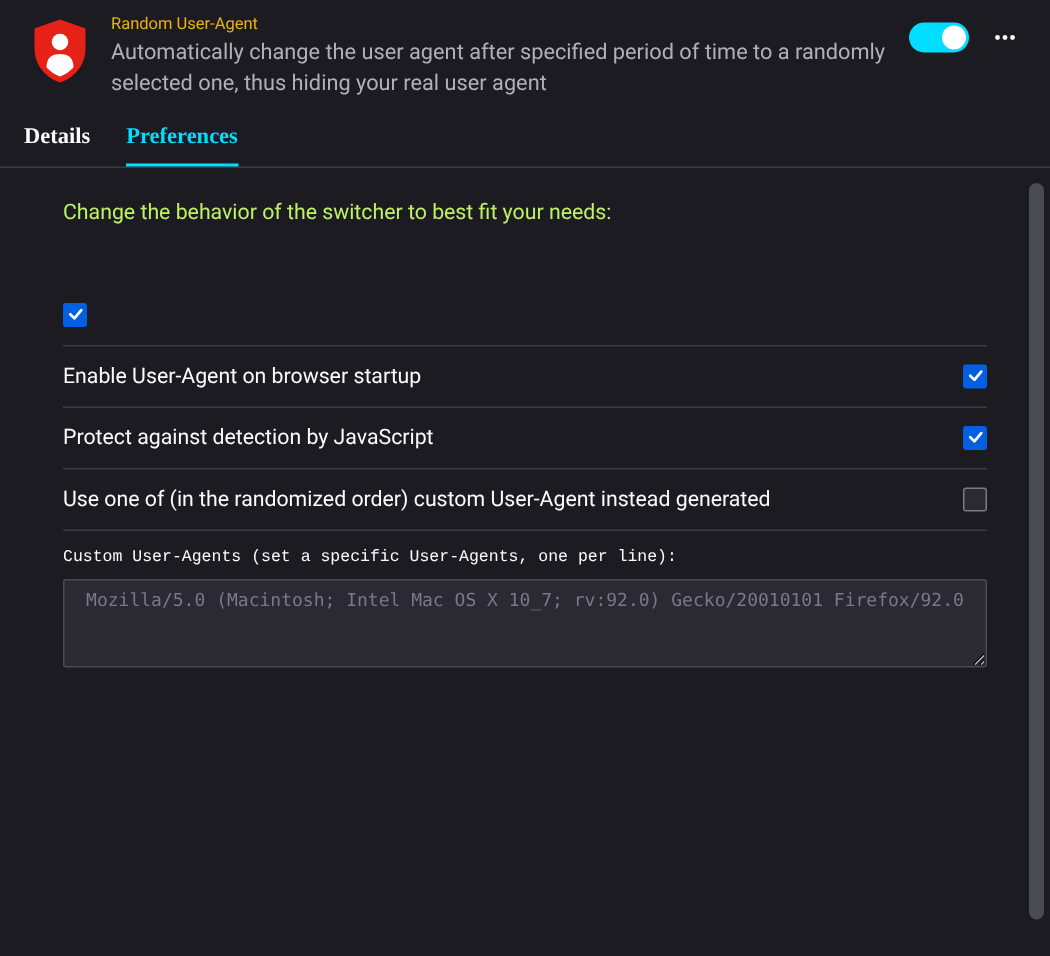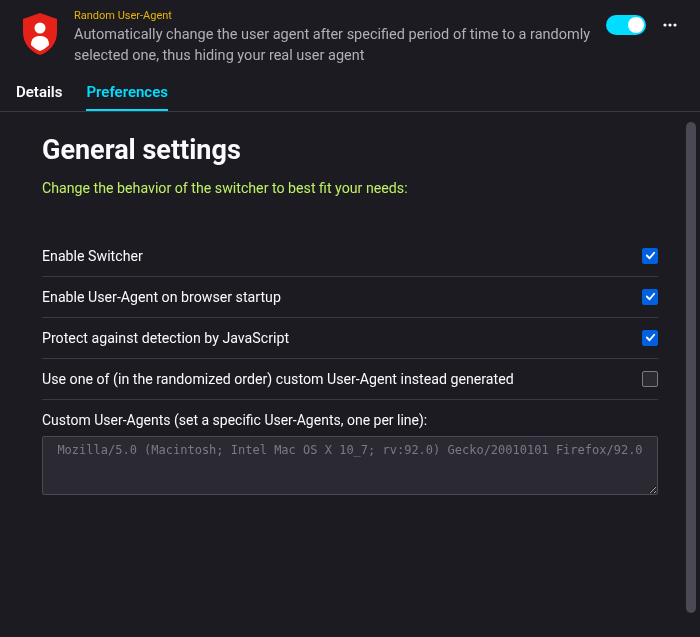--- a/index.html
+++ b/index.html
@@ -95,20 +95,21 @@
     .tab {
       font-size: 15px;
       font-weight: 600;
       color: #fbfbfe;
       cursor: pointer;
       height: 100%;
       display: flex;
       align-items: center;
       border-bottom: 2px solid transparent;
       margin-bottom: -1px;
+      font-family: Liberation Serif, serif;
     }
     .tab.active {
       color: #00ddff;
       border-bottom-color: #00ddff;
     }
     
     .content-wrapper {
       position: relative;
       height: calc(637px - 88px - 38px);
       overflow: hidden;
@@ -208,23 +209,24 @@
       cursor: pointer;
       font-size: 7px;
       color: #2b2a33;
       line-height: 1;
     }
     .spin:first-child { border-bottom: 1px solid #8a8a95; }
     .textarea-block {
       margin-top: 12px;
     }
     .textarea-label {
-      font-size: 14px;
+      font-size: 11px;
       color: #fbfbfe;
       margin-bottom: 8px;
+      font-family: Liberation Mono, monospace;
     }
     textarea.ua-textarea {
       width: 100%;
       height: 59px;
       background: #2b2a33;
       border: 1px solid #4a4a55;
       color: #b0b0b8;
       font-family: ui-monospace, SFMono-Regular, Menlo, Monaco, Consolas, monospace;
       font-size: 12px;
       padding: 6px 2px;
@@ -264,25 +266,23 @@
   </div>
 </div>
 
 <div class="tabs">
   <div class="tab">Details</div>
   <div class="tab active">Preferences</div>
 </div>
 
 <div class="content-wrapper">
   <div class="content">
-    <h1 class="section-title">General settings</h1>
     <div class="section-desc">Change the behavior of the switcher to best fit your needs:</div>
 
     <div class="row">
-      <div class="row-label">Enable Switcher</div>
       <div class="checkbox checked">
         <svg width="11" height="11" viewBox="0 0 12 12">
             <path d="M2 6 L5 9 L10 3" stroke="#fff" stroke-width="2" fill="none" stroke-linecap="round" stroke-linejoin="round"></path>
           </svg>
       </div>
     </div>
 
 
 
     <div class="row">

